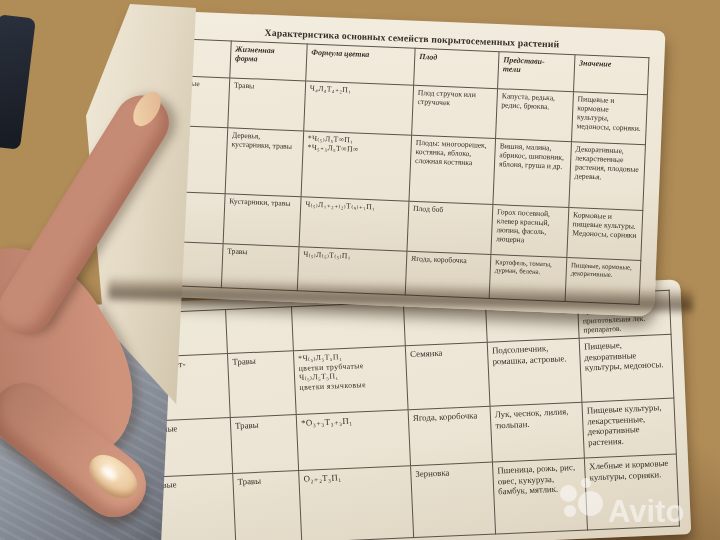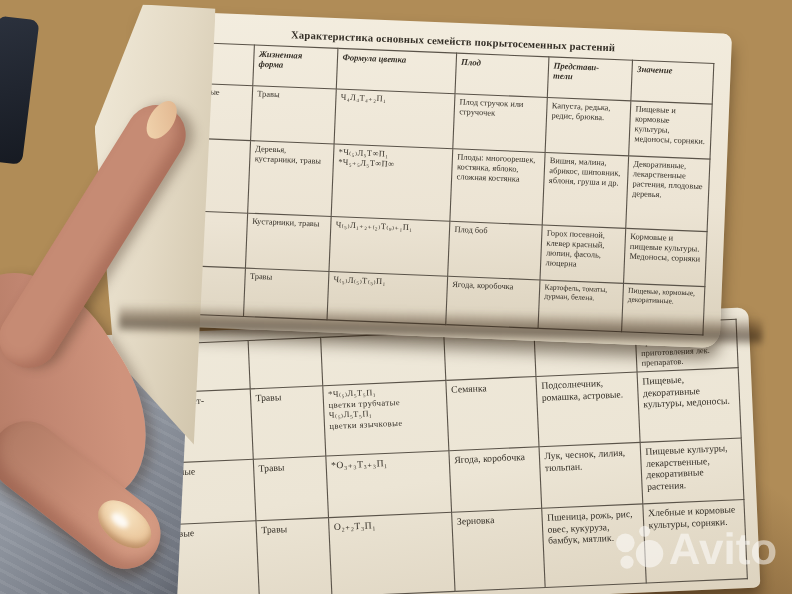--- a/index.html
+++ b/index.html
@@ -85,21 +85,21 @@
     transform:rotate(38deg);background:rgba(255,255,255,.85);filter:blur(2px);}
   
   .watermark{position:absolute;left:560px;top:474px;width:158px;height:54px;
     font-family:"Liberation Sans","DejaVu Sans",sans-serif;}
   .wm-logo{position:absolute;left:0;top:4px;width:44px;height:44px;}
   .wm-c{position:absolute;border-radius:50%;background:rgba(255,255,255,.52);}
   .wm-c1{left:0;top:7px;width:17px;height:17px;}
   .wm-c2{left:21px;top:0;width:10px;height:10px;}
   .wm-c3{left:4px;top:27px;width:12px;height:12px;}
   .wm-c4{left:18px;top:13px;width:25px;height:25px;}
-  .wm-text{position:absolute;left:48px;top:4px;font-size:40px;font-weight:bold;
+  .wm-text{position:absolute;left:48px;top:20px;font-size:31px;font-weight:bold;
     color:rgba(255,255,255,.52);letter-spacing:0;}
 </style>
 </head>
 <body>
 
 <div class="scene">
 
   <div class="floor"></div>
   <div class="floor-dark"></div>
   <div class="dark-object"></div>

